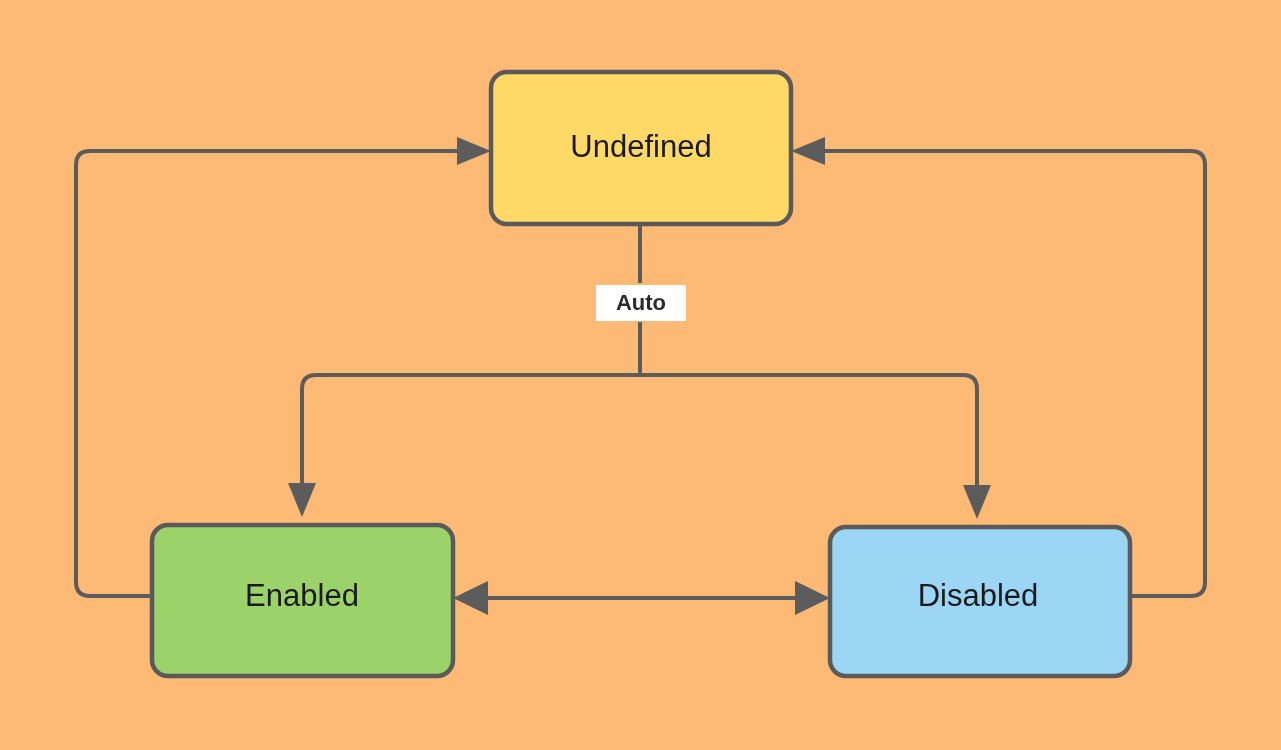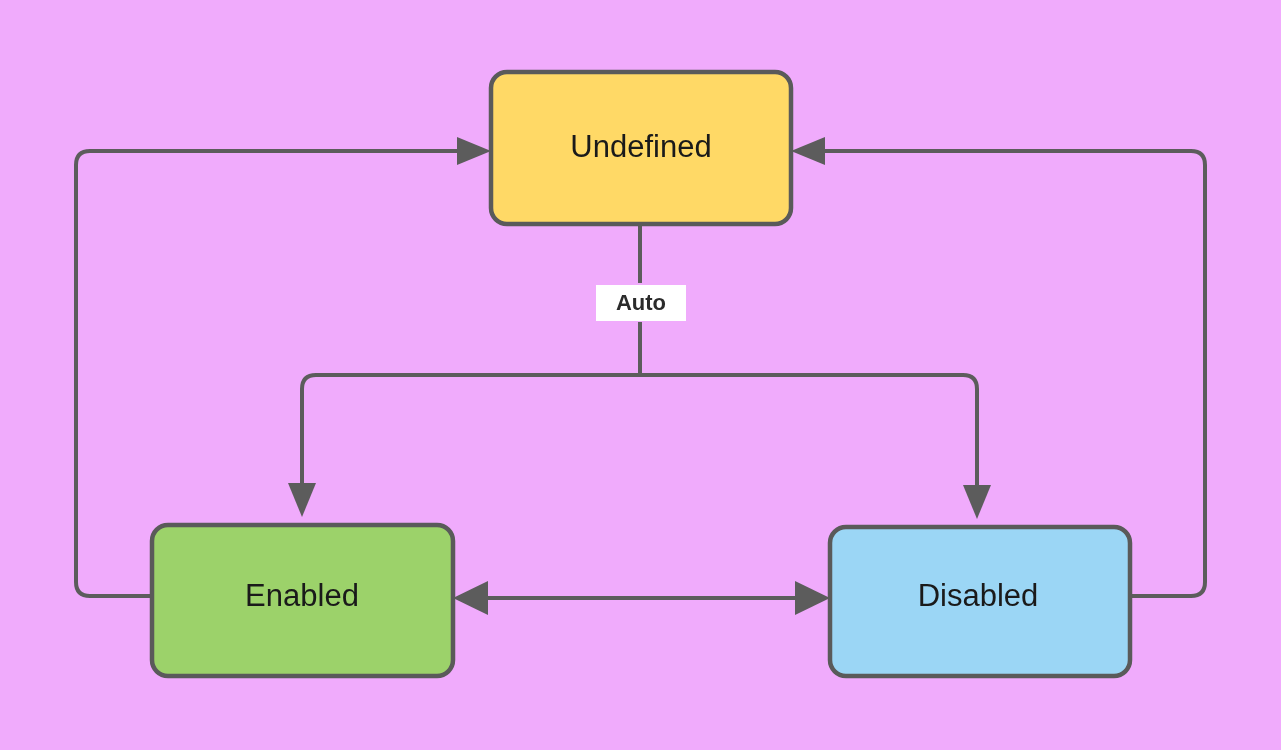--- a/index.html
+++ b/index.html
@@ -8,21 +8,21 @@
     padding: 0;
     background: #ffffff;
   }
   body {
     font-family: "Liberation Sans", sans-serif;
   }
   #diagram-canvas {
     position: relative;
     width: 1281px;
     height: 750px;
-    background: #f0abfc;
+    background: #fdba74;
     overflow: hidden;
   }
   #diagram-svg {
     position: absolute;
     top: 0;
     left: 0;
     width: 1281px;
     height: 750px;
     display: block;
   }

